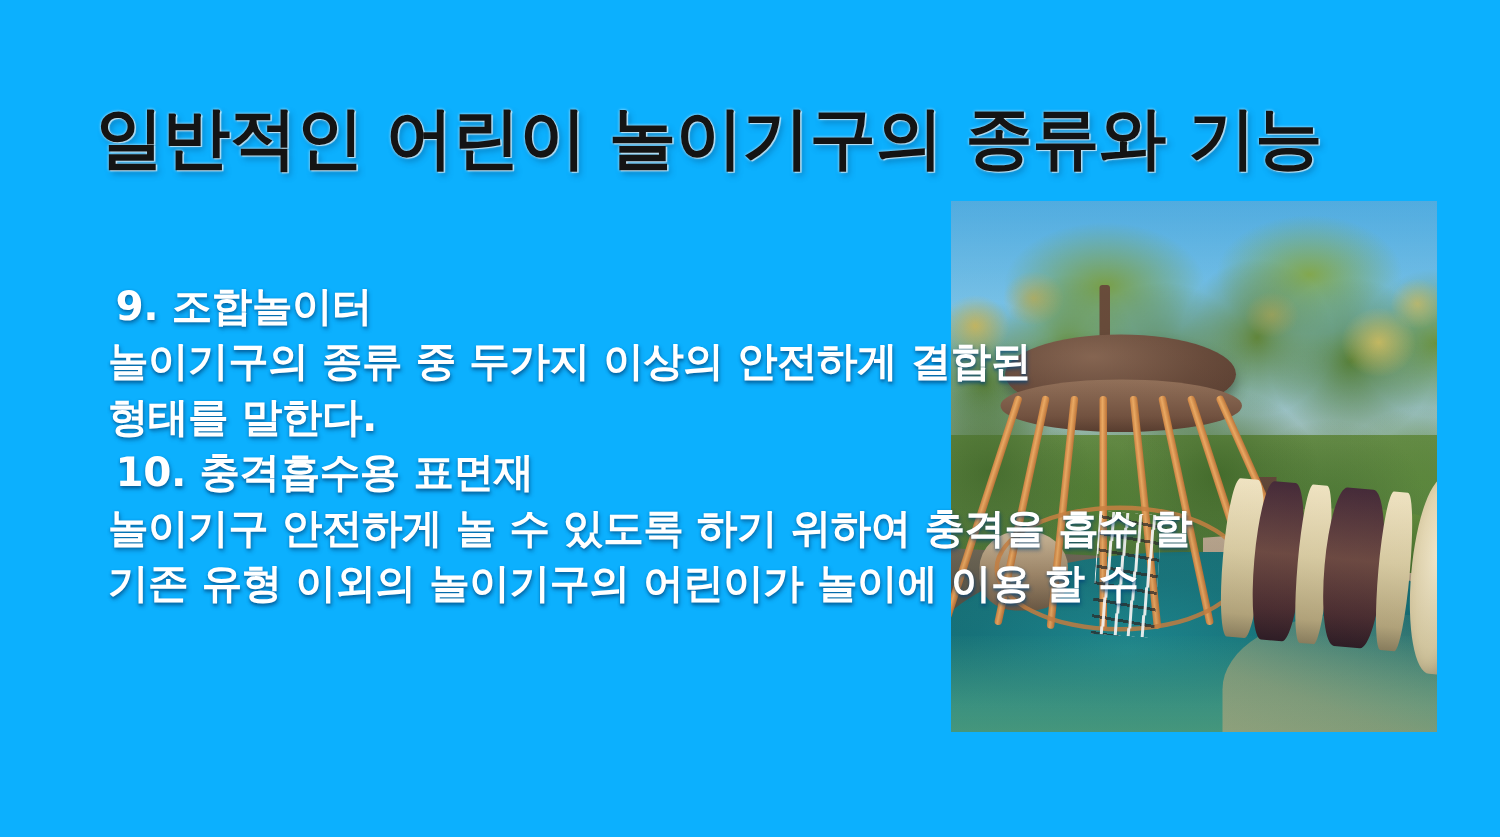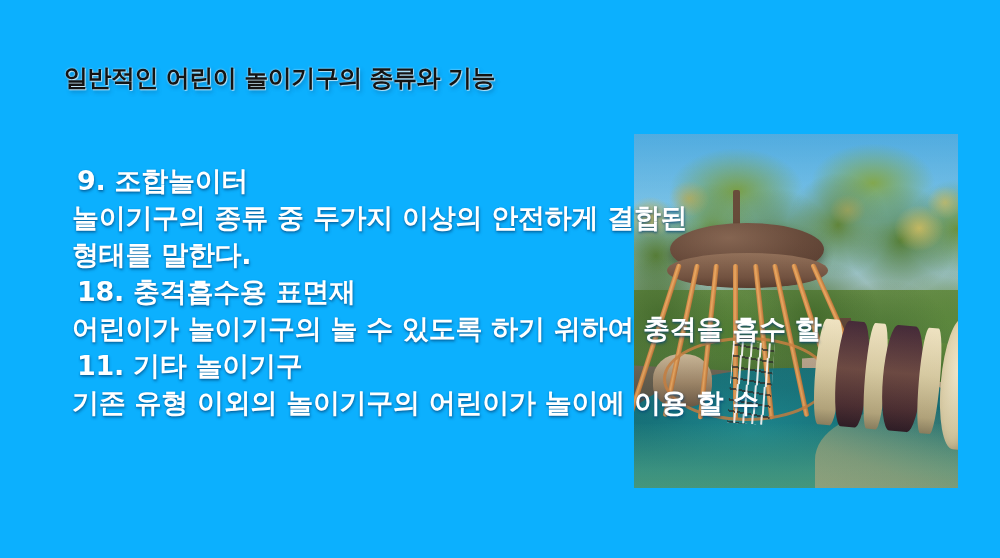--- a/index.html
+++ b/index.html
@@ -18,21 +18,21 @@
     height: 558px;
     overflow: hidden;
     background: #0cb0fe;
   }
 
   
   #slide-title {
     position: absolute;
     left: 64px;
     top: 62px;
-    font-size: 24px;
+    font-size: 45px;
     font-weight: 700;
     letter-spacing: -0.5px;
     color: #141414;
     white-space: nowrap;
     text-shadow:
       0 0 2px rgba(255,255,255,0.85),
       1px 1px 0 rgba(255,255,255,0.55),
       2px 3px 4px rgba(0,60,110,0.35);
   }
 
@@ -223,21 +223,21 @@
   }
 
   
   .grade {
     left: 0; top: 0; width: 100%; height: 100%;
     background: linear-gradient(180deg, rgba(255,214,150,0.10) 0%, rgba(255,200,130,0.05) 45%, rgba(0,30,40,0.08) 100%);
     pointer-events: none;
   }
 
   
-  #body-text { z-index: 5; }
+  #body-text { z-index: 5; margin-top: 24px; }
 </style>
 </head>
 <body>
 
 <div id="slide">
 
   <div id="photo" title="어린이 놀이터 조합놀이기구 사진 - 해파리 모양 클라이밍 구조물과 터널 미끄럼틀, 충격흡수 표면재">
     <div class="layer sky"></div>
     <div class="layer canopy-back"></div>
     <div class="layer foliage-mid"></div>
@@ -278,19 +278,18 @@
 
     <div class="layer grade"></div>
   </div>
 
   <div id="slide-title">일반적인 어린이 놀이기구의 종류와 기능</div>
 
   <div id="body-text">
     <div class="txt-line numbered">9.  조합놀이터</div>
     <div class="txt-line">놀이기구의 종류 중 두가지 이상의 안전하게 결합된</div>
     <div class="txt-line">형태를 말한다.</div>
-    <div class="txt-line numbered">18.  충격흡수용 표면재</div>
-    <div class="txt-line">어린이가 놀이기구의 놀 수 있도록 하기 위하여 충격을 흡수 할</div>
-    <div class="txt-line numbered">11.  기타 놀이기구</div>
+    <div class="txt-line numbered">10.  충격흡수용 표면재</div>
+    <div class="txt-line">놀이기구 안전하게 놀 수 있도록 하기 위하여 충격을 흡수 할</div>
     <div class="txt-line">기존 유형 이외의 놀이기구의 어린이가 놀이에 이용 할 수</div>
   </div>
 
 </div>
 
 </body></html>

